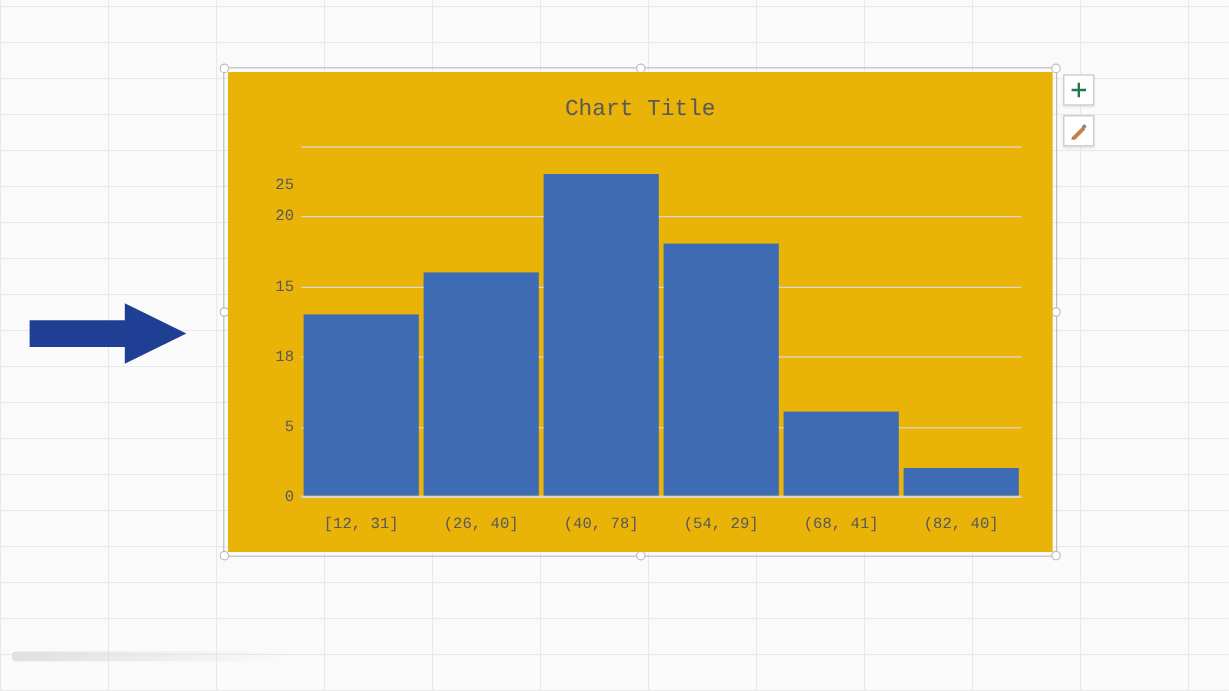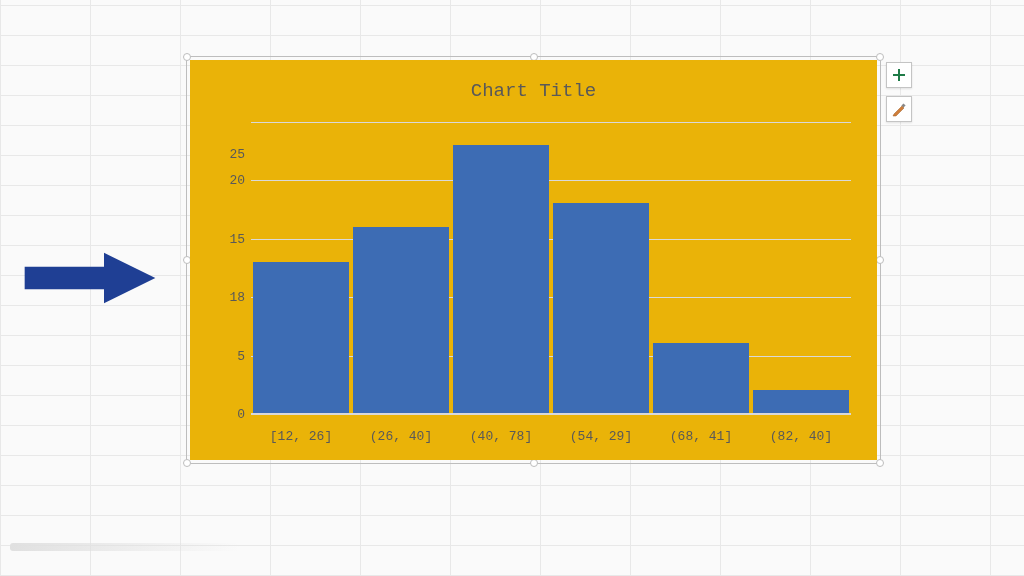--- a/index.html
+++ b/index.html
@@ -211,21 +211,21 @@
           </div>
           <div class="bar-slot">
             <div class="bar" style="height: 24%; background: rgb(61, 108, 180);"></div>
           </div>
           <div class="bar-slot">
             <div class="bar" style="height: 8%; background: rgb(61, 108, 180);"></div>
           </div>
         </div>
     </div>
     <div class="xaxis-labels" id="xlabels">
-        <div class="xlabel">[12, 26]</div>
+        <div class="xlabel">[12, 31]</div>
         <div class="xlabel">(26, 40]</div>
         <div class="xlabel">(40, 78]</div>
         <div class="xlabel">(54, 29]</div>
         <div class="xlabel">(68, 41]</div>
         <div class="xlabel">(82, 40]</div>
       </div>
   </div>
 </div>
 
 <div class="side-btns">

